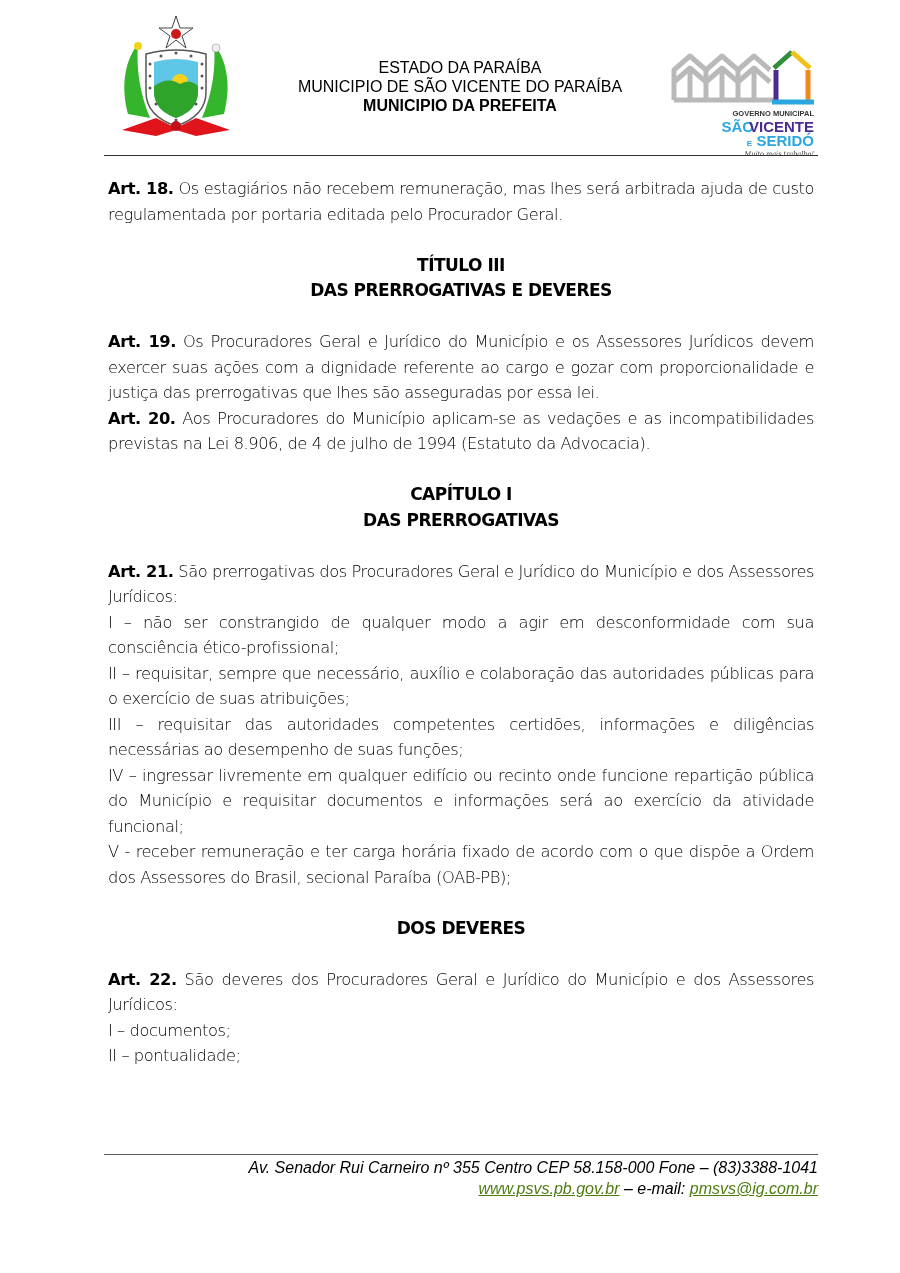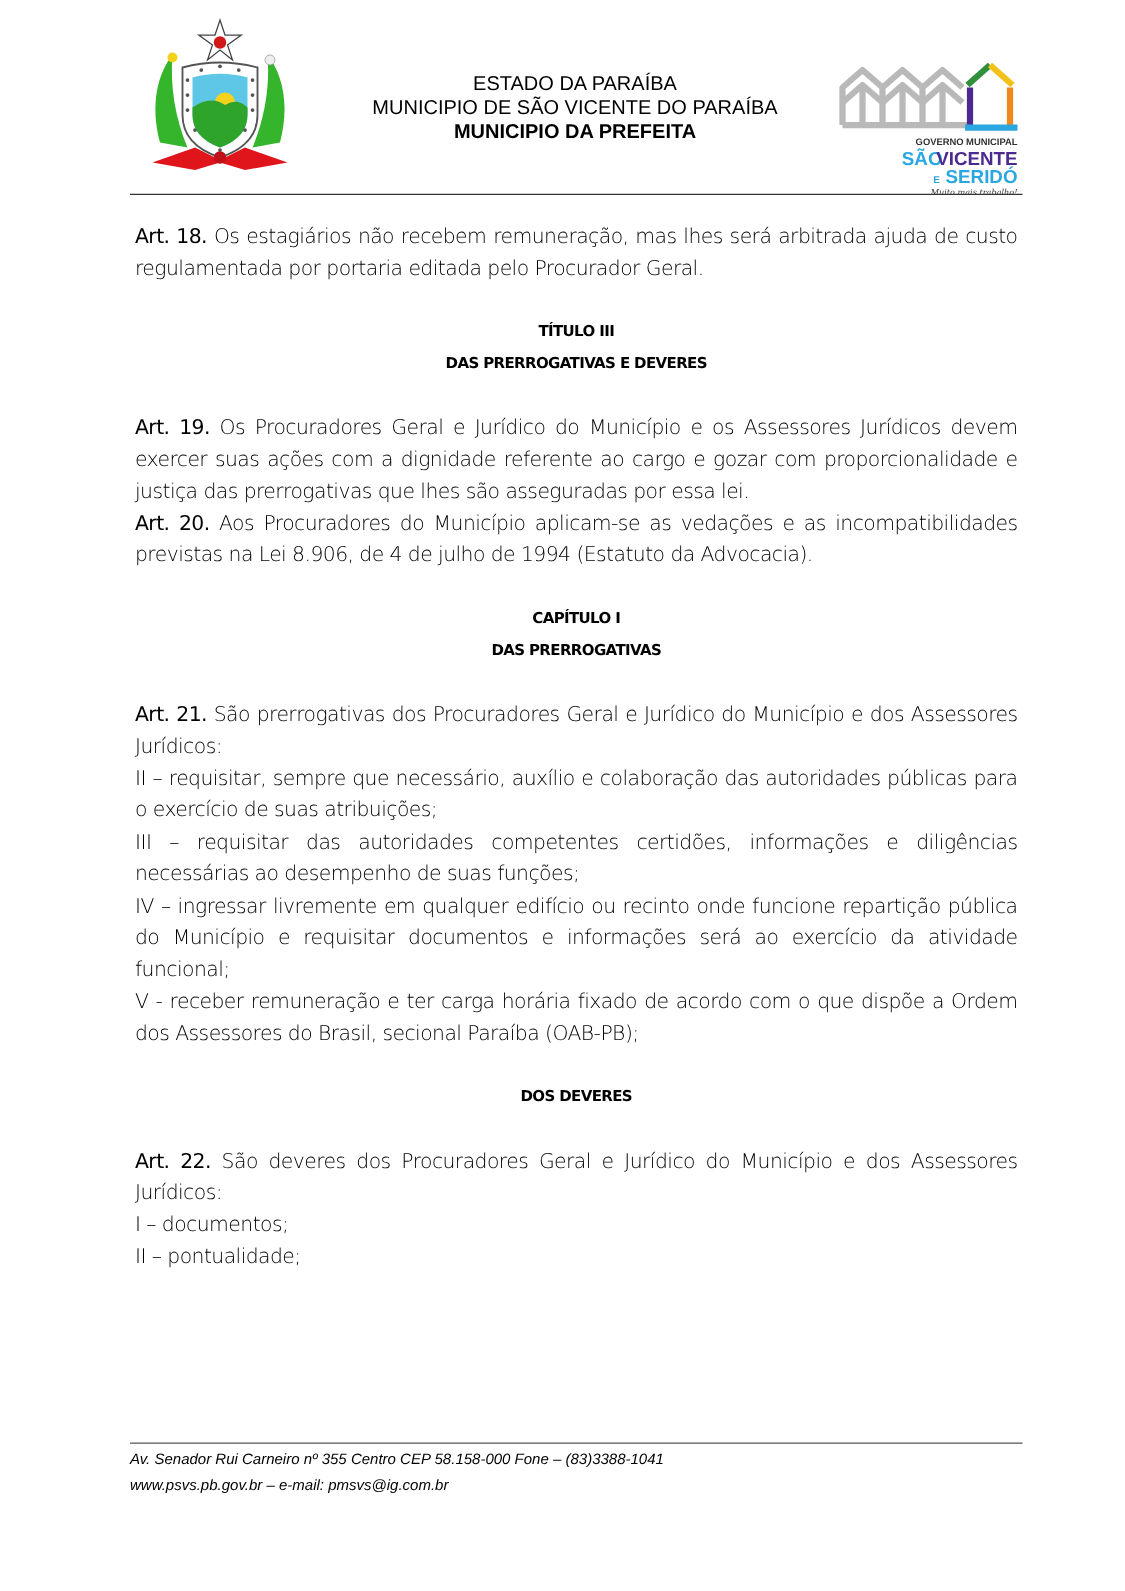--- a/index.html
+++ b/index.html
@@ -12,29 +12,29 @@
   .header-text { position: absolute; left: 260px; top: 58px; width: 400px; text-align: center;
     font-family: "Liberation Sans", sans-serif; font-size: 16px; line-height: 19px; }
   .header-text .bold { font-weight: bold; }
   .header-rule { position: absolute; left: 104px; top: 155px; width: 714px; height: 0; border-top: 1.5px solid #333; }
 
   
   .body-text { position: absolute; left: 108px; top: 176px; width: 706px;
     font-family: "DejaVu Sans", sans-serif; font-size: 16.3px; line-height: 25.5px;
     letter-spacing: -0.45px; font-weight: 300; }
   .p { text-align: justify; margin: 0; }
-  .p b { font-weight: normal; }
-  .heading { text-align: center; font-weight: bold; margin: 0; letter-spacing: -0.5px; font-size: 12px; }
+  .p b { font-weight: bold; }
+  .heading { text-align: center; font-weight: bold; margin: 0; letter-spacing: -0.5px; font-size: 17px; }
   .gap { height: 25.5px; }
 
   
   .footer-rule { position: absolute; left: 104px; top: 1154px; width: 714px; height: 0; border-top: 1.5px solid #555; }
-  .footer { position: absolute; left: 104px; top: 1157px; width: 714px; text-align: left;
-    font-family: "Liberation Sans", sans-serif; font-style: italic; font-size: 12px; line-height: 21px; }
-  .footer a { color: #000000; }
+  .footer { position: absolute; left: 104px; top: 1157px; width: 714px; text-align: right;
+    font-family: "Liberation Sans", sans-serif; font-style: italic; font-size: 16px; line-height: 21px; }
+  .footer a { color: #4d7c0f; text-decoration: underline; }
 </style>
 </head>
 <body>
 
 <div class="page">
 
   <div class="coat">
     <svg width="120" height="128" viewBox="0 0 120 128">
 
       <polygon points="60,2 64,14 77,14 66,22 70,34 60,26 50,34 54,22 43,14 56,14" fill="#fff" stroke="#444" stroke-width="1"></polygon>
@@ -111,20 +111,21 @@
 
     <p class="p"><b>Art. 19.</b><span> Os Procuradores Geral e Jurídico do Município e os Assessores Jurídicos devem exercer suas ações com a dignidade referente ao cargo e gozar com proporcionalidade e justiça das prerrogativas que lhes são asseguradas por essa lei.</span></p>
     <p class="p"><b>Art. 20.</b><span> Aos Procuradores do Município aplicam-se as vedações e as incompatibilidades previstas na Lei 8.906, de 4 de julho de 1994 (Estatuto da Advocacia).</span></p>
 
     <div class="gap"></div>
     <p class="heading">CAPÍTULO I</p>
     <p class="heading">DAS PRERROGATIVAS</p>
     <div class="gap"></div>
 
     <p class="p"><b>Art. 21.</b><span> São prerrogativas dos Procuradores Geral e Jurídico do Município e dos Assessores Jurídicos:</span></p>
+    <p class="p">I – não ser constrangido de qualquer modo a agir em desconformidade com sua consciência ético-profissional;</p>
     <p class="p">II – requisitar, sempre que necessário, auxílio e colaboração das autoridades públicas para o exercício de suas atribuições;</p>
     <p class="p">III – requisitar das autoridades competentes certidões, informações e diligências necessárias ao desempenho de suas funções;</p>
     <p class="p">IV – ingressar livremente em qualquer edifício ou recinto onde funcione repartição pública do Município e requisitar documentos e informações será ao exercício da atividade funcional;</p>
     <p class="p">V - receber remuneração e ter carga horária fixado de acordo com o que dispõe a Ordem dos Assessores do Brasil, secional Paraíba (OAB-PB);</p>
 
     <div class="gap"></div>
     <p class="heading">DOS DEVERES</p>
     <div class="gap"></div>
 
     <p class="p"><b>Art. 22.</b><span> São deveres dos Procuradores Geral e Jurídico do Município e dos Assessores Jurídicos:</span></p>

